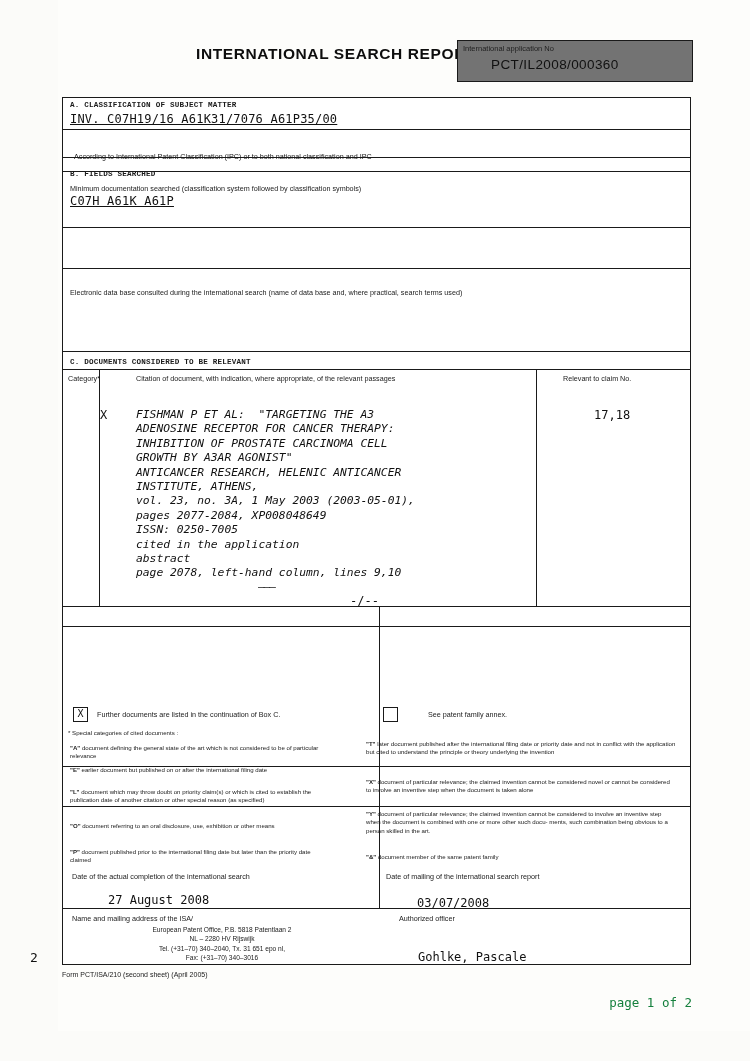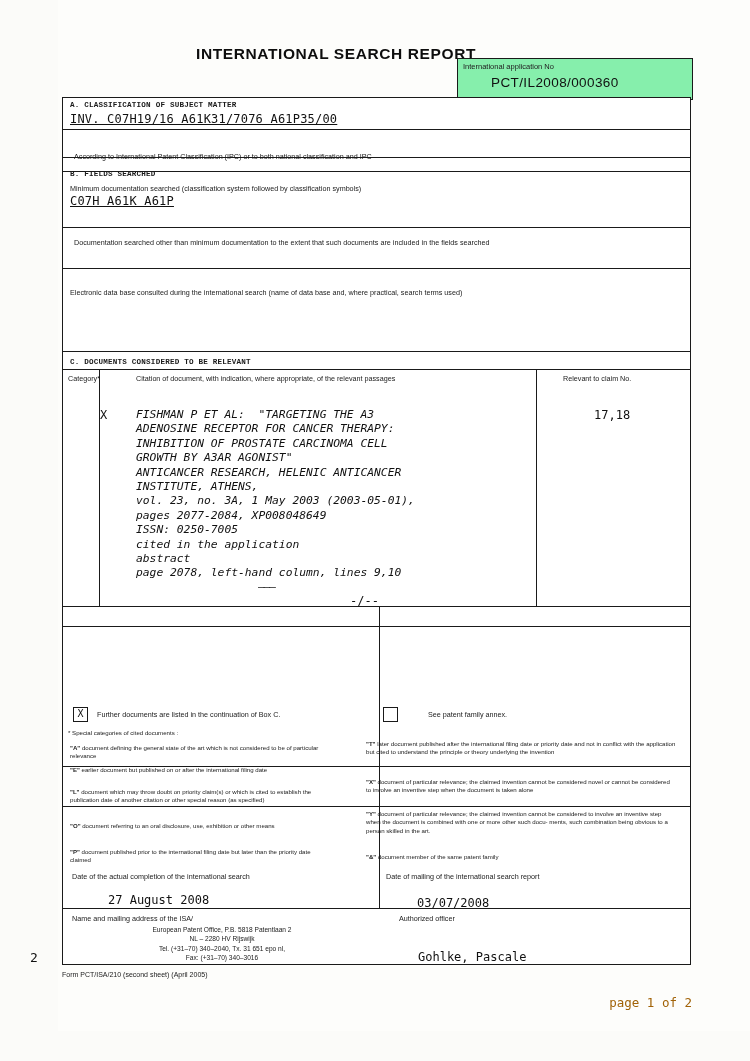--- a/index.html
+++ b/index.html
@@ -32,25 +32,25 @@
     top: 45px;
     font-size: 15.5px;
     font-weight: bold;
     letter-spacing: 0.6px;
     color: #0d0d0d;
   }
 
   .appl-box {
     position: absolute;
     left: 457px;
-    top: 58px;
+    top: 40px;
     width: 234px;
     height: 40px;
     border: 1px solid #1a1a1a;
-    background: #86efac;
+    background: #737373;
   }
   .appl-label {
     position: absolute;
     left: 5px; top: 3px;
     font-size: 7.5px;
     color: #222;
   }
   .appl-value {
     position: absolute;
     left: 33px; top: 16px;
@@ -189,21 +189,21 @@
     left: 62px;
     top: 971px;
     font-size: 7px;
     color: #1a1a1a;
   }
   .pagefoot {
     position: absolute;
     right: 58px;
     top: 995px;
     font-size: 12.5px;
-    color: #a16207;
+    color: #15803d;
     font-family: "DejaVu Sans Mono", monospace;
   }
   .leftnum {
     position: absolute;
     left: 30px;
     top: 950px;
     font-size: 13px;
     color: #111;
     font-family: "DejaVu Sans Mono", monospace;
   }
@@ -244,21 +244,20 @@
     <div class="vr" style="left:316px; top:668px; height:142px;"></div>
   </div>
 
   <div class="sec-head" style="left:70px; top:101px;">A. CLASSIFICATION OF SUBJECT MATTER</div>
   <div class="mono" style="position:absolute; left:70px; top:112px;">INV.  C07H19/16    A61K31/7076   A61P35/00</div>
   <div class="sec-sub" style="left:74px; top:152px;">According to International Patent Classification (IPC) or to both national classification and IPC</div>
 
   <div class="sec-head" style="left:70px; top:170px;">B.  FIELDS SEARCHED</div>
   <div class="sec-sub" style="left:70px; top:184px;">Minimum documentation searched  (classification system followed by classification symbols)</div>
   <div class="mono" style="position:absolute; left:70px; top:194px;">C07H  A61K  A61P</div>
-  <div class="sec-sub" style="left:74px; top:238px;">Documentation searched other than minimum documentation to the extent that such documents are included  in the fields searched</div>
   <div class="sec-sub" style="left:70px; top:288px;">Electronic data base consulted during the  international search (name of data base and,  where practical, search terms used)</div>
 
   <div class="sec-head" style="left:70px; top:358px;">C. DOCUMENTS CONSIDERED TO BE RELEVANT</div>
   <div class="colhead" style="left:68px; top:374px;">Category*</div>
   <div class="colhead" style="left:136px; top:374px;">Citation of document, with indication,  where appropriate, of the relevant passages</div>
   <div class="colhead" style="left:563px; top:374px;">Relevant to claim No.</div>
 
   <div class="catx">X</div>
   <div class="cite">FISHMAN P ET AL:  "TARGETING THE A3
 ADENOSINE RECEPTOR FOR CANCER THERAPY:

